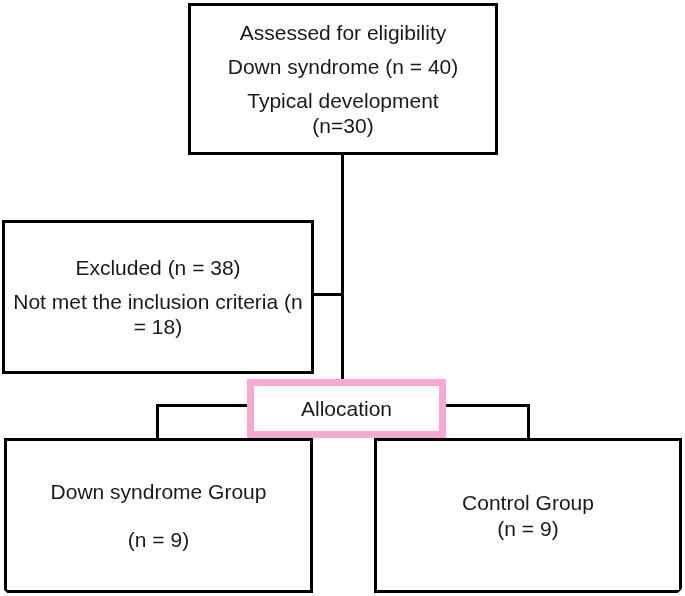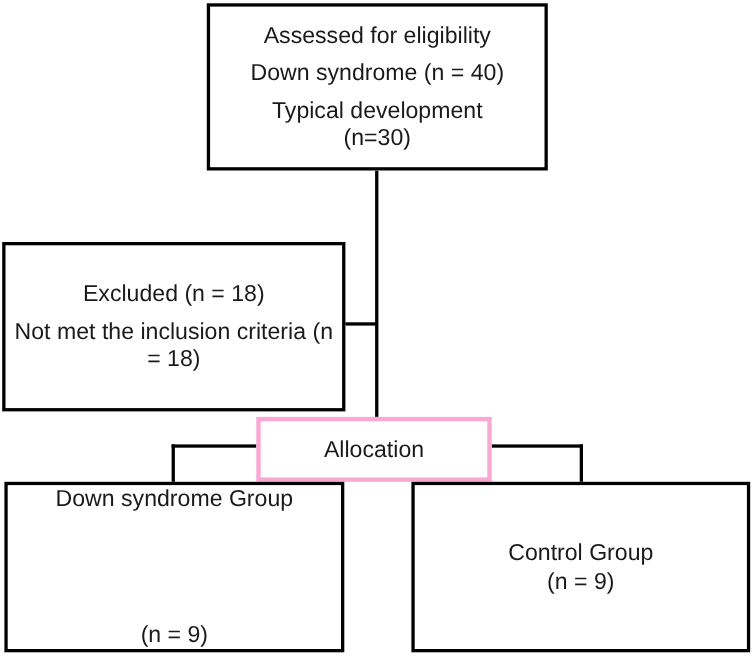--- a/index.html
+++ b/index.html
@@ -8,20 +8,21 @@
     background: #ffffff;
   }
   #canvas {
     position: relative;
     width: 685px;
     height: 596px;
     background: #ffffff;
     font-family: "Liberation Sans", sans-serif;
     color: #1a1a1a;
     overflow: hidden;
+    border-radius: 17px;
   }
   .fbox {
     position: absolute;
     box-sizing: border-box;
     background: #ffffff;
     border: 3px solid #000000;
     display: flex;
     flex-direction: column;
     align-items: center;
     justify-content: center;
@@ -49,30 +50,29 @@
   }
   #excluded-box {
     left: 2px; top: 220px;
     width: 312px; height: 154px;
     row-gap: 9px;
   }
   #excluded-box p:nth-child(3) {
     max-width: 250px;
   }
   #allocation-box {
-    left: 233px; top: 379px;
-    width: 214px; height: 59px;
-    border: 4px solid #f9a8d4;
+    left: 247px; top: 379px;
+    width: 199px; height: 59px;
+    border: 7px solid #f9a8d4;
     z-index: 2;
   }
   #downgroup-box {
     left: 4px; top: 438px;
     width: 309px; height: 155px;
     row-gap: 22px;
-    justify-content: space-between;
   }
   #controlgroup-box {
     left: 374px; top: 438px;
     width: 308px; height: 155px;
   }
   #vline-top        { left: 341px; top: 155px; width: 3px;   height: 225px; }
   #hline-excluded   { left: 311px; top: 293px; width: 32px;  height: 3px;   }
   #hline-allocation { left: 156px; top: 404px; width: 374px; height: 3px;   }
   #stub-left        { left: 156px; top: 404px; width: 3px;   height: 35px;  }
   #stub-right       { left: 527px; top: 404px; width: 3px;   height: 35px;  }
@@ -88,21 +88,21 @@
   <div class="line" id="stub-left"></div>
   <div class="line" id="stub-right"></div>
 
   <div class="fbox" id="eligibility-box">
       <p>Assessed for eligibility</p>
       <p>Down syndrome (n = 40)</p>
       <p>Typical development (n=30)</p>
     </div>
 
   <div class="fbox" id="excluded-box">
-      <p>Excluded (n = 18)</p>
+      <p>Excluded (n = 38)</p>
       <p>Not met the inclusion criteria (n = 18)</p>
     </div>
 
   <div class="fbox" id="allocation-box">
     <p>Allocation</p>
   </div>
 
   <div class="fbox" id="downgroup-box">
       <p>Down syndrome Group</p>
       <p>(n = 9)</p>

